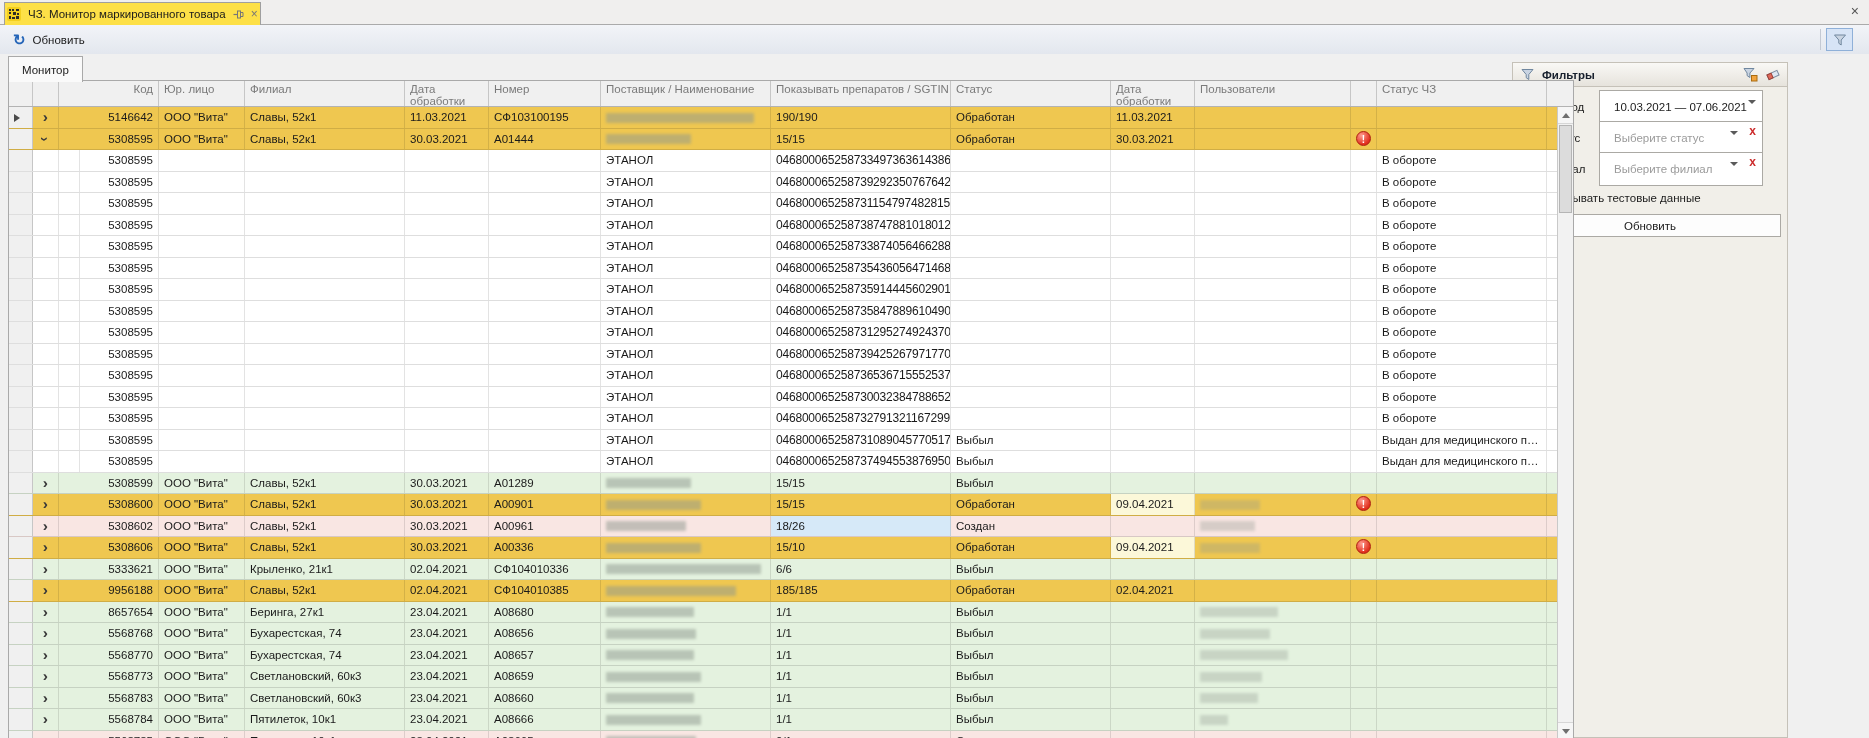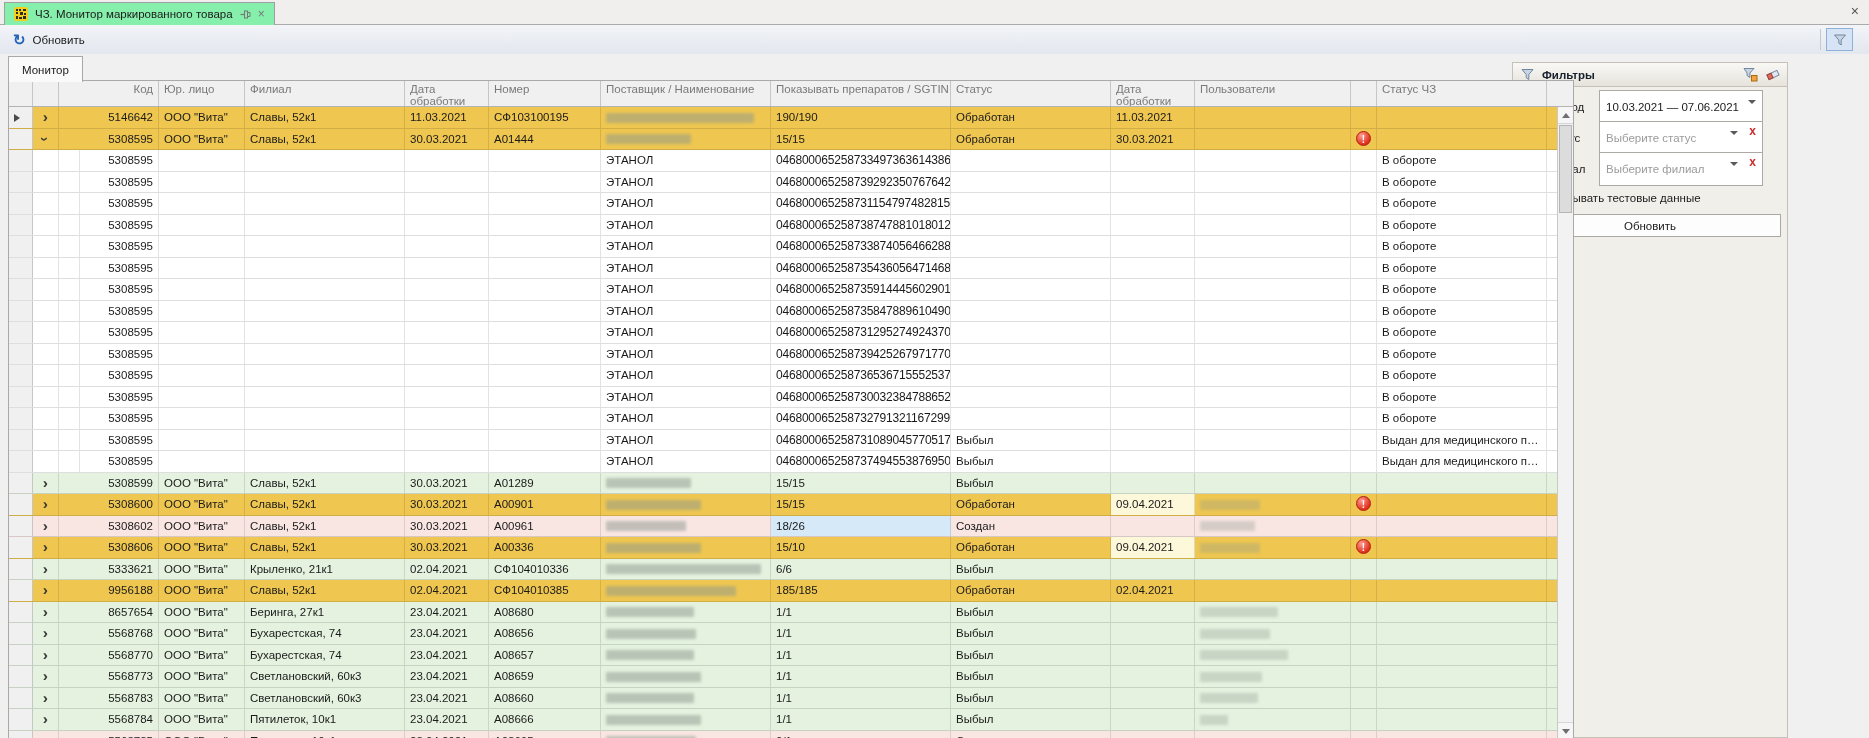--- a/index.html
+++ b/index.html
@@ -2,22 +2,22 @@
 <html><head>
 <meta charset="utf-8">
 <style>
   html,body{margin:0;padding:0}
   body{width:1869px;height:738px;overflow:hidden;position:relative;
        font-family:"Liberation Sans",sans-serif;font-size:11.5px;color:#1a1a1a;background:#f0f0f0}
 
   
   .tabstrip{position:absolute;left:0;top:0;width:1869px;height:25px;background:#f0efee;
             border-bottom:1px solid #aaa;box-sizing:border-box}
-  .doc-tab{position:absolute;left:4px;top:2px;height:23px;background:#86efac;border:1px solid #9f9f9f;
-           border-bottom:none;display:flex;align-items:center;gap:7px;padding:0 9px;box-sizing:border-box}
+  .doc-tab{position:absolute;left:4px;top:2px;height:23px;background:#fde047;border:1px solid #9f9f9f;
+           border-bottom:none;display:flex;align-items:center;gap:7px;padding:0 2px;box-sizing:border-box}
   .doc-tab .ttl{color:#1a1a1a;white-space:nowrap}
   .tabglyph{width:14px;height:14px;flex:none}
   .pin,.tclose{color:#777;font-size:12px;line-height:1;cursor:default}
   .win-close{position:absolute;right:10px;top:4px;color:#555;font-size:14px;line-height:1}
 
   
   .toolbar{position:absolute;left:0;top:25px;width:1869px;height:29px;
            background:linear-gradient(#f2f4f8,#e3e7ee)}
   .tb-refresh{position:absolute;left:13px;top:0;height:29px;display:flex;align-items:center;gap:7px}
   .refresh-glyph{color:#2565b8;font-weight:bold;font-size:15px;line-height:1}
@@ -87,21 +87,21 @@
           border:1px solid #c5c1b8;box-sizing:border-box}
   .fpanel-h{height:23px;background:linear-gradient(#f9f8f5,#e6e3dc);border-bottom:1px solid #c5c1b8;
             display:flex;align-items:center;gap:7px;padding:0 6px}
   .fpanel-h .t{font-weight:bold;color:#17202d}
   .fpanel-h .spacer{margin-left:auto}
   .hico{width:16px;height:16px;display:inline-flex;align-items:center;justify-content:center}
   .f-row{display:flex;align-items:center;gap:5px;margin:9px 24px 0 8px;height:22px}
   .f-ico{width:18px;flex:none;display:flex;justify-content:center}
   .f-label{width:50px;flex:none}
   .f-input{flex:1;height:34px;background:#fff;border:1px solid #aba9a4;position:relative;
-           display:flex;align-items:center;padding:0 6px;box-sizing:border-box;overflow:hidden}
+           display:flex;align-items:center;padding:0 14px;box-sizing:border-box;overflow:hidden}
   .f-input .ph{color:#9b9b9b}
   .dd{position:absolute;right:6px;top:9px;width:0;height:0;border-left:4px solid transparent;
       border-right:4px solid transparent;border-top:4px solid #5a5a5a}
   .dd.shift{right:24px}
   .clear-x{position:absolute;right:6px;top:3px;color:#cc2b2b;font-weight:bold;font-size:12px;line-height:1}
   .f-check{display:flex;align-items:center;gap:7px;margin:11px 8px 0 8px}
   .checkbox{width:13px;height:13px;background:#fff;border:1px solid #8f8f8f;box-sizing:border-box;flex:none}
   .f-btn{margin:10px 6px 0 6px;height:23px;background:#fdfdfd;border:1px solid #aba9a4;
          display:flex;align-items:center;justify-content:center;position:relative;box-sizing:border-box}
   .f-btn .refresh-glyph{position:absolute;left:9px;top:3px}

